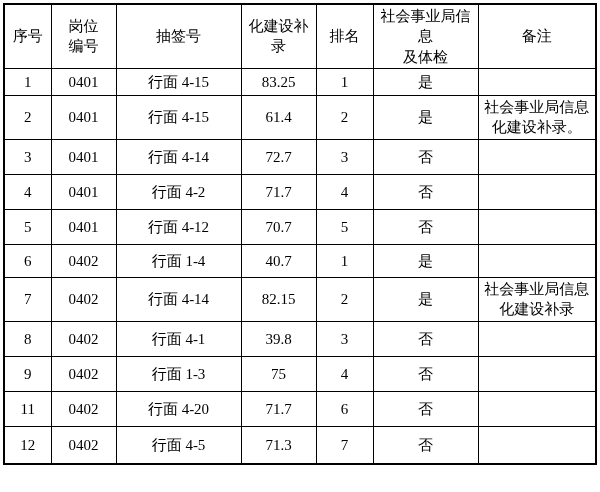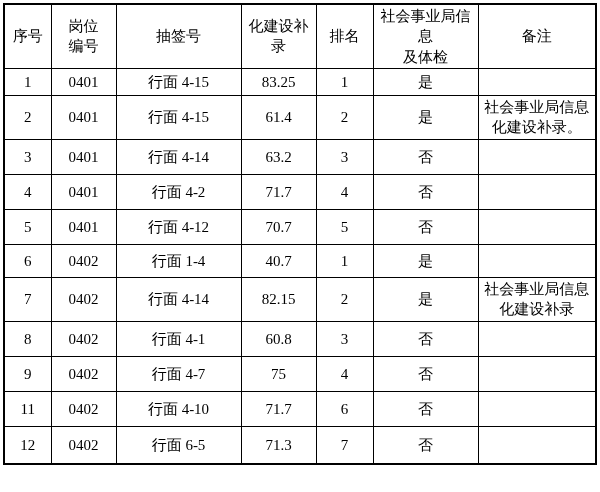--- a/index.html
+++ b/index.html
@@ -96,21 +96,21 @@
           <td>61.4</td>
           <td>2</td>
           <td>是</td>
           <td>社会事业局信息
 化建设补录。</td>
         </tr>
         <tr>
           <td>3</td>
           <td>0401</td>
           <td>行面 4-14</td>
-          <td>63.2</td>
+          <td>72.7</td>
           <td>3</td>
           <td>否</td>
           <td></td>
         </tr>
         <tr>
           <td>4</td>
           <td>0401</td>
           <td>行面 4-2</td>
           <td>71.7</td>
           <td>4</td>
@@ -142,47 +142,47 @@
           <td>82.15</td>
           <td>2</td>
           <td>是</td>
           <td>社会事业局信息
 化建设补录</td>
         </tr>
         <tr>
           <td>8</td>
           <td>0402</td>
           <td>行面 4-1</td>
-          <td>60.8</td>
+          <td>39.8</td>
           <td>3</td>
           <td>否</td>
           <td></td>
         </tr>
         <tr>
           <td>9</td>
           <td>0402</td>
-          <td>行面 4-7</td>
+          <td>行面 1-3</td>
           <td>75</td>
           <td>4</td>
           <td>否</td>
           <td></td>
         </tr>
         <tr>
           <td>11</td>
           <td>0402</td>
-          <td>行面 4-10</td>
+          <td>行面 4-20</td>
           <td>71.7</td>
           <td>6</td>
           <td>否</td>
           <td></td>
         </tr>
         <tr>
           <td>12</td>
           <td>0402</td>
-          <td>行面 6-5</td>
+          <td>行面 4-5</td>
           <td>71.3</td>
           <td>7</td>
           <td>否</td>
           <td></td>
         </tr>
       </tbody>
   </table>
 </div>
 
 </body></html>

